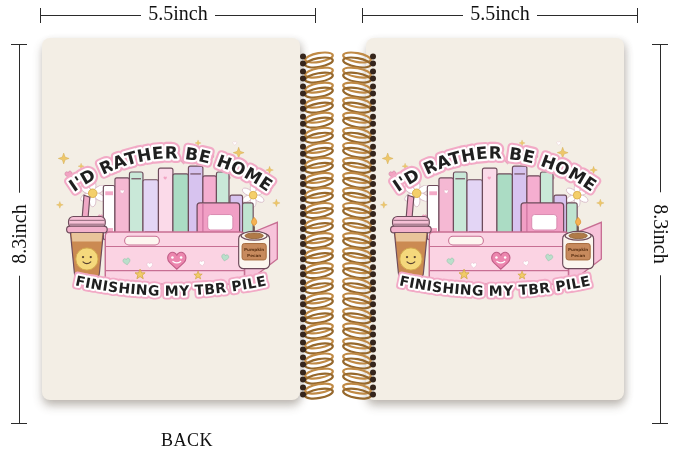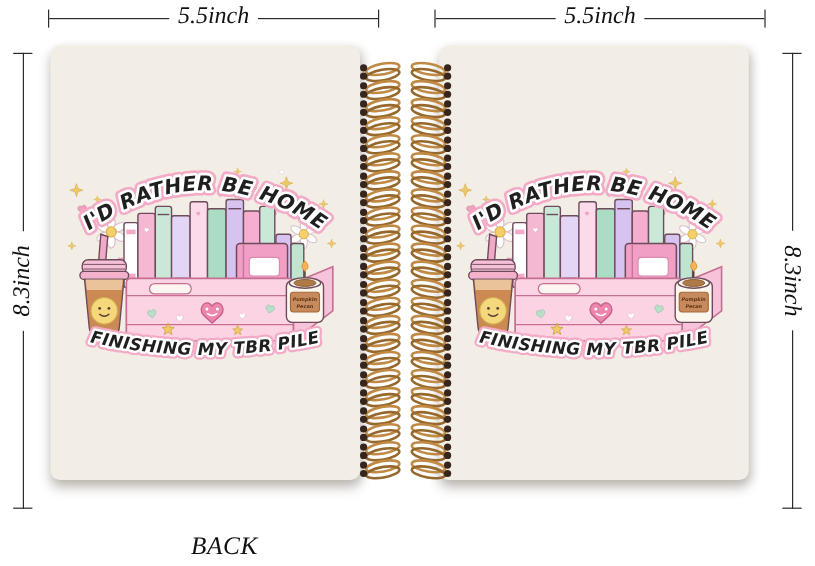--- a/index.html
+++ b/index.html
@@ -1,17 +1,17 @@
 <!DOCTYPE html>
 <html><head>
 <meta charset="utf-8">
 <style>
   html,body{margin:0;padding:0;background:#fff;}
   .stage{position:relative;width:679px;height:472px;background:#fff;overflow:hidden;
-         font-family:"Liberation Serif",serif;color:#111;font-style:italic;}
+         font-family:"Liberation Serif",serif;color:#111;}
   
   .dim-top{position:absolute;top:2px;height:26px;display:flex;align-items:center;}
   .dim-top .tick{width:1px;height:15px;background:#2b2b2b;}
   .dim-top .line{flex:1;height:1px;background:#2b2b2b;}
   .dim-top .lbl{padding:0 7px;font-size:20px;line-height:26px;transform:translateY(-2px);white-space:nowrap;}
   .dim-top.left{left:40px;width:276px;}
   .dim-top.right{left:362px;width:276px;}
   .dim-side{position:absolute;top:44px;height:380px;width:16px;}
   .dim-side::before,.dim-side::after{content:'';position:absolute;left:0;width:16px;height:1px;background:#2b2b2b;}
   .dim-side::before{top:0;} .dim-side::after{bottom:0;}
@@ -20,21 +20,21 @@
                  font-size:20px;white-space:nowrap;}
   .dim-side.left{left:11px;} .dim-side.left .lbl{transform:translate(-50%,-50%) rotate(-90deg);}
   .dim-side.right{left:652px;} .dim-side.right .lbl{transform:translate(-50%,-50%) rotate(90deg);}
   
   .cover{position:absolute;top:38px;width:258px;height:362px;background:#f3eee5;border-radius:8px;
          box-shadow:0 6px 10px rgba(80,65,50,.30), 3px 2px 7px rgba(80,65,50,.14);}
   .cover.back{left:42px;} .cover.front{left:366px;}
   .artwork{position:absolute;left:13px;top:76px;width:232px;height:203px;}
   .spiral{position:absolute;left:296px;top:52px;width:84px;height:352px;}
   
-  .view-label{position:absolute;top:443px;font-size:21px;letter-spacing:.5px;transform:translateX(-50%);}
+  .view-label{position:absolute;top:430px;font-size:18px;letter-spacing:.5px;transform:translateX(-50%);}
   .view-label.back{left:187px;} .view-label.front{left:500px;}
   svg{display:block;overflow:visible;}
 </style>
 </head>
 <body>
 
 <div class="stage">
 
   <svg width="0" height="0" style="position:absolute" aria-hidden="true">
     <defs>

